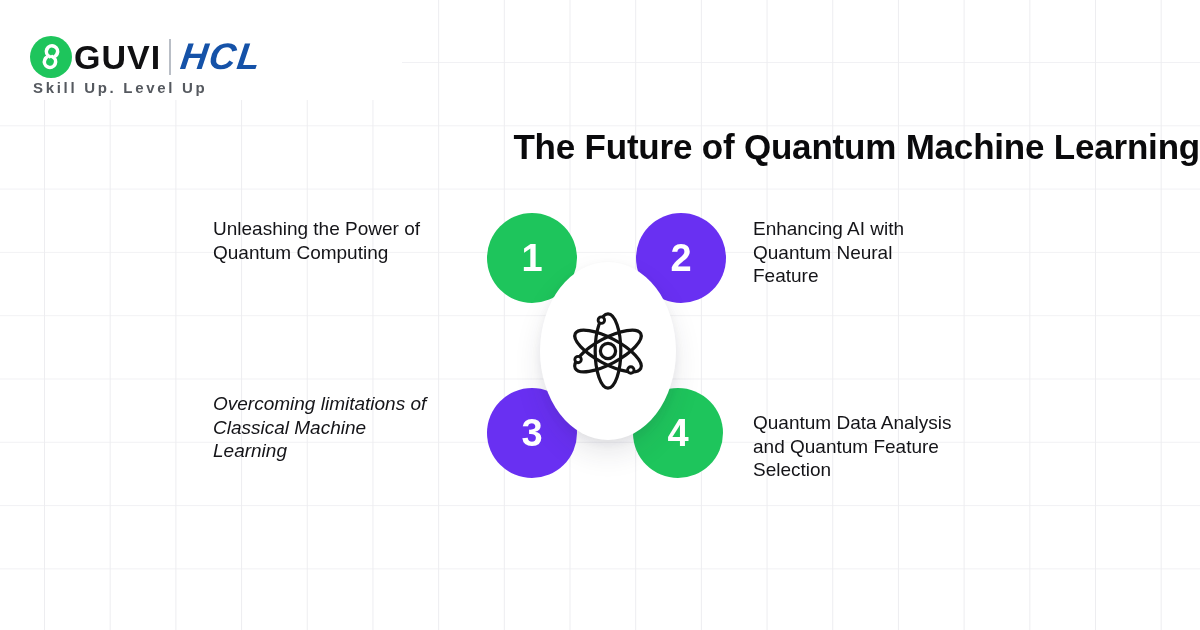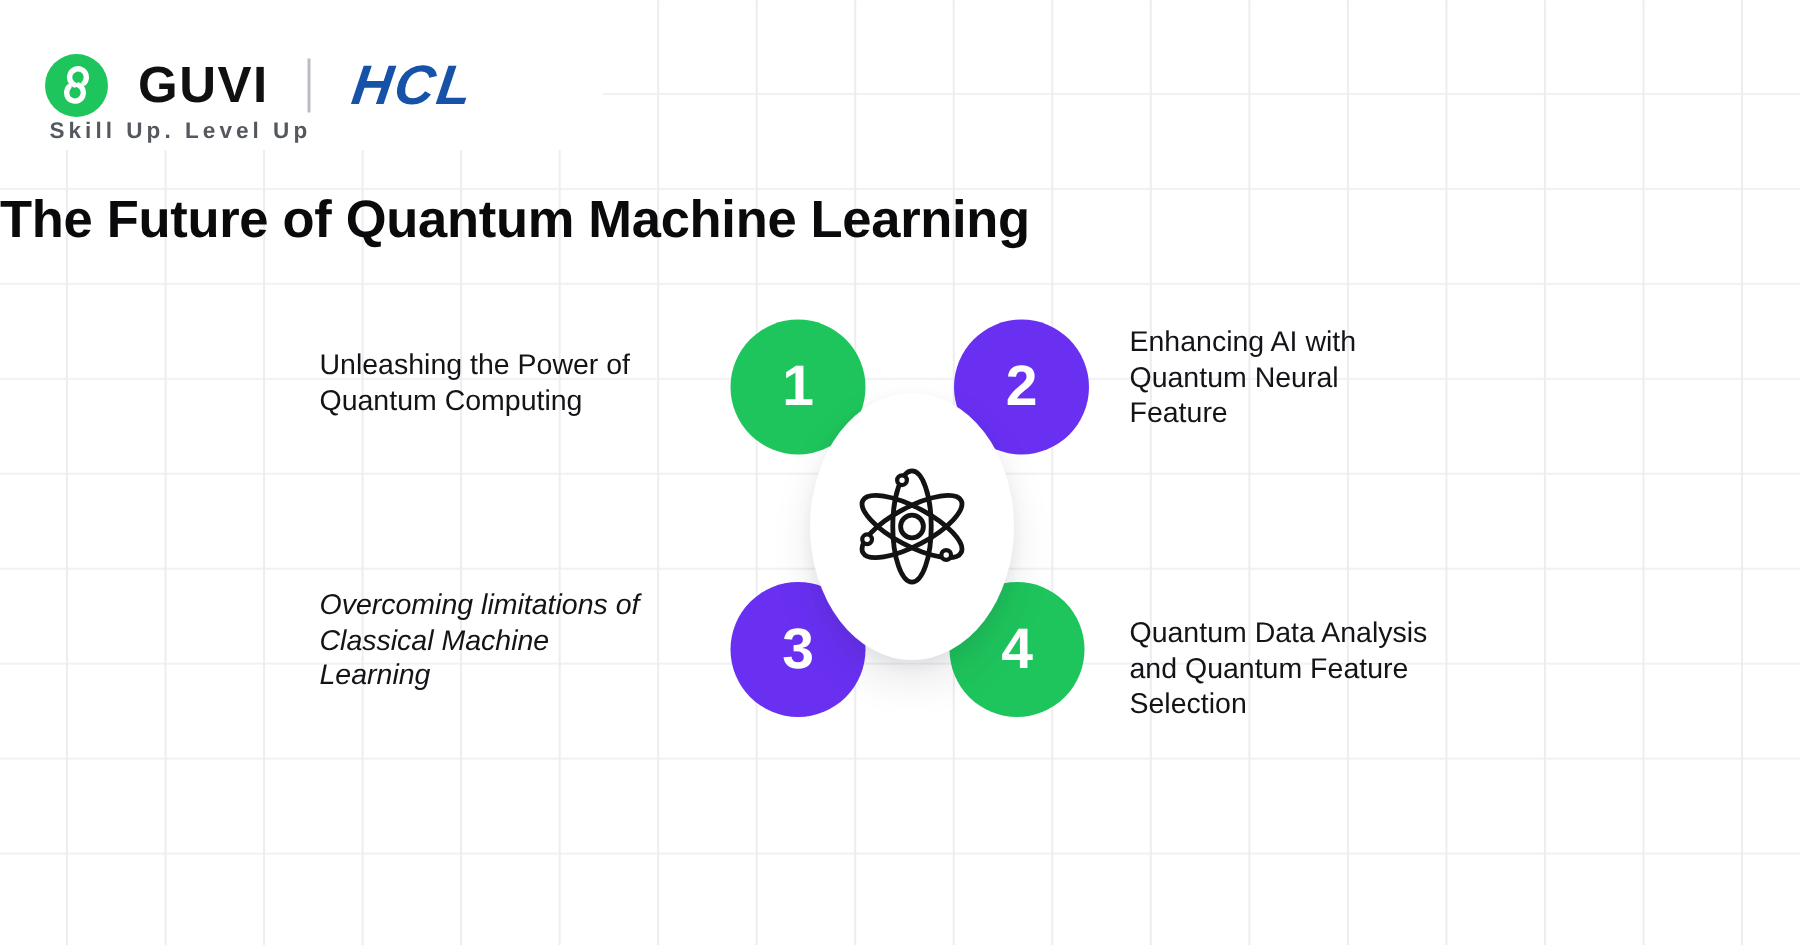--- a/index.html
+++ b/index.html
@@ -10,39 +10,39 @@
     background-image:
       linear-gradient(to right, #ededf0 1px, transparent 1px),
       linear-gradient(to bottom, #f1f1f4 1px, transparent 1px);
     background-size:65.7px 100%, 100% 63.3px;
     background-position:44px 0, 0 62px;
   }
   .logo-panel{
     position:absolute;left:0;top:0;width:402px;height:100px;background:#ffffff;
   }
   .brand{
-    position:absolute;left:30px;top:36px;display:flex;align-items:center;gap:20px;
+    position:absolute;left:30px;top:36px;display:flex;align-items:center;gap:2px;
   }
   .guvi-badge{width:42px;height:42px;display:block;}
   .guvi-word{
     font-size:34px;font-weight:700;color:#101012;letter-spacing:1px;line-height:42px;
   }
   .brand-divider{
     width:2px;height:36px;background:#b9bec6;margin:0 8px 0 6px;
   }
   .hcl-word{
     font-size:37px;font-weight:800;font-style:italic;color:#1552a8;
     letter-spacing:1.5px;line-height:42px;transform:skewX(-8deg);
   }
   .tagline{
     position:absolute;left:33px;top:79px;font-size:15px;font-weight:600;
     letter-spacing:2.7px;color:#55595f;
   }
   .main-title{
-    position:absolute;left:0;top:104px;width:1200px;text-align:left;
+    position:absolute;left:0;top:104px;width:1200px;text-align:right;
     font-size:35px;font-weight:800;color:#0a0a0c;letter-spacing:-0.2px;
   }
   .num-circle{
     position:absolute;width:90px;height:90px;border-radius:50%;
     display:flex;align-items:center;justify-content:center;z-index:1;
   }
   .num-circle span{
     color:#ffffff;font-size:38px;font-weight:600;line-height:1;
   }
   .c1{left:487px;top:213px;}
@@ -52,21 +52,21 @@
   .center-ellipse{
     position:absolute;left:540px;top:262px;width:136px;height:178px;
     background:#ffffff;border-radius:50%;z-index:2;
     box-shadow:0 14px 28px rgba(40,40,60,0.10), 0 4px 10px rgba(40,40,60,0.06);
     display:flex;align-items:center;justify-content:center;
   }
   .item-text{
     position:absolute;font-size:19px;line-height:23.5px;font-weight:500;
     color:#141418;white-space:pre-line;z-index:1;
   }
-  .t1{left:213px;top:232px;width:280px;}
+  .t1{left:213px;top:217px;width:280px;}
   .t2{left:753px;top:217px;width:230px;}
   .t3{left:213px;top:392px;width:290px;font-style:italic;}
   .t4{left:753px;top:411px;width:250px;}
 </style>
 </head>
 <body>
 
 <div class="logo-panel"></div>
 
 <div class="brand">

